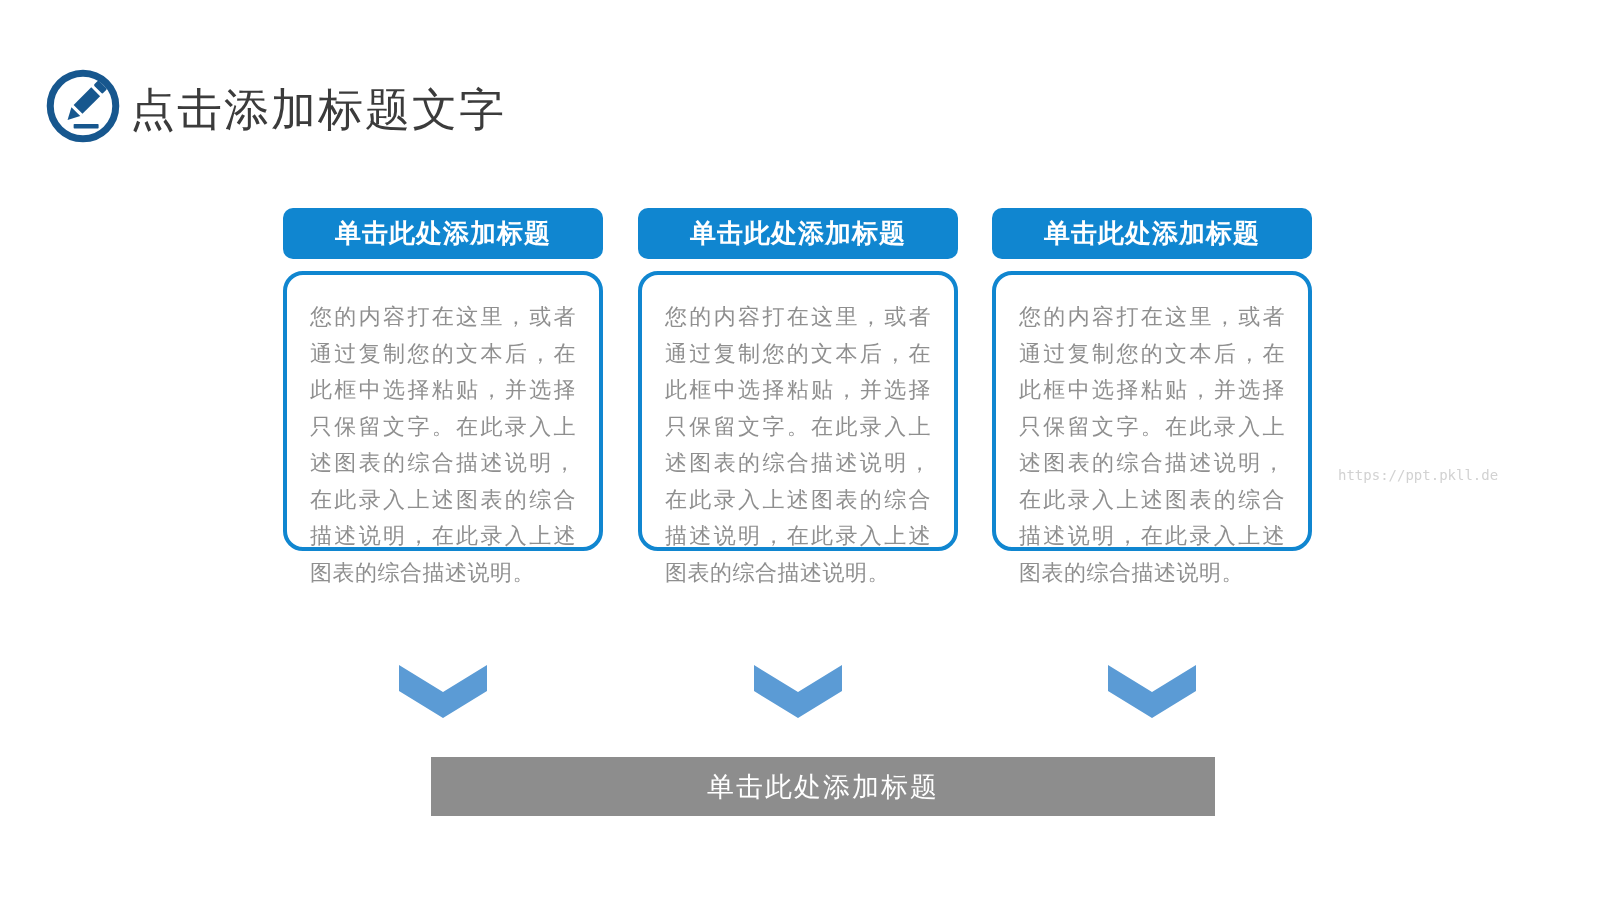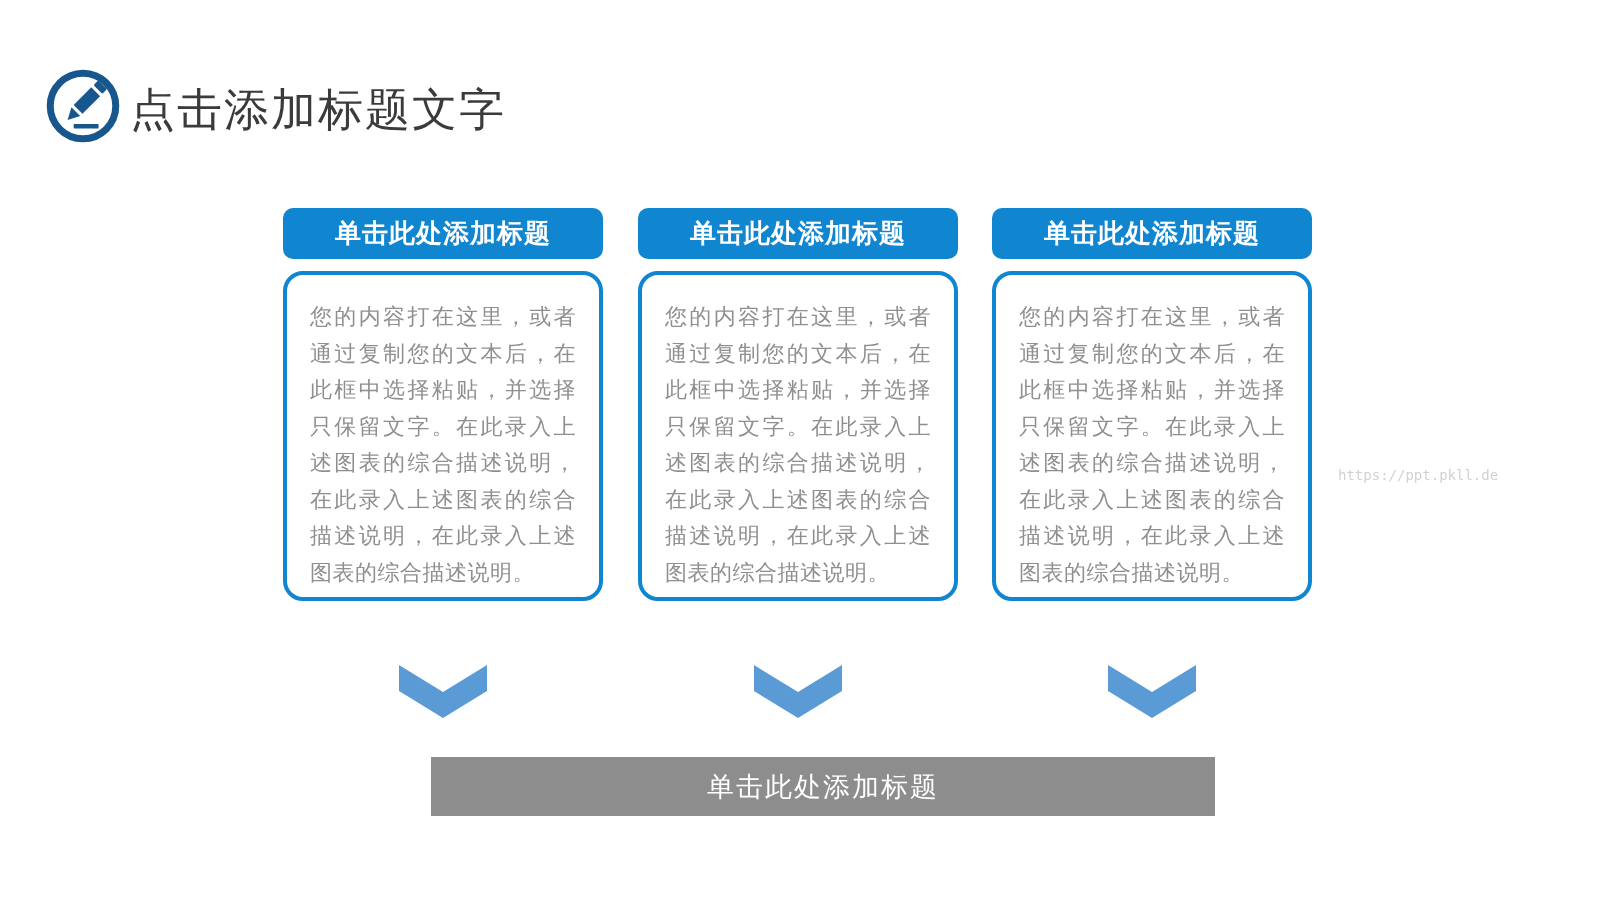--- a/index.html
+++ b/index.html
@@ -26,21 +26,21 @@
     font-size:45px;color:var(--title-dark);letter-spacing:2px;white-space:nowrap;
   }
   
   .card{position:absolute;top:172px;width:320px;}
   .card-header{
     height:51px;border-radius:10px;background:var(--accent-blue);
     color:#ffffff;font-weight:bold;font-size:26px;letter-spacing:1px;
     display:flex;align-items:center;justify-content:center;
   }
   .card-body{
-    margin-top:12px;height:330px;box-sizing:border-box;background:#ffffff;
+    margin-top:12px;height:280px;box-sizing:border-box;background:#ffffff;
     border:4px solid var(--accent-blue);border-radius:20px;
     padding:24px 23px 0 23px;
   }
   .card-body-text{
     font-size:22px;line-height:36.5px;color:var(--body-gray);
     letter-spacing:0.5px;text-align:justify;
   }
   
   .chevron{position:absolute;top:629px;width:88px;height:53px;}
   .chevron svg{display:block;width:100%;height:100%;}

